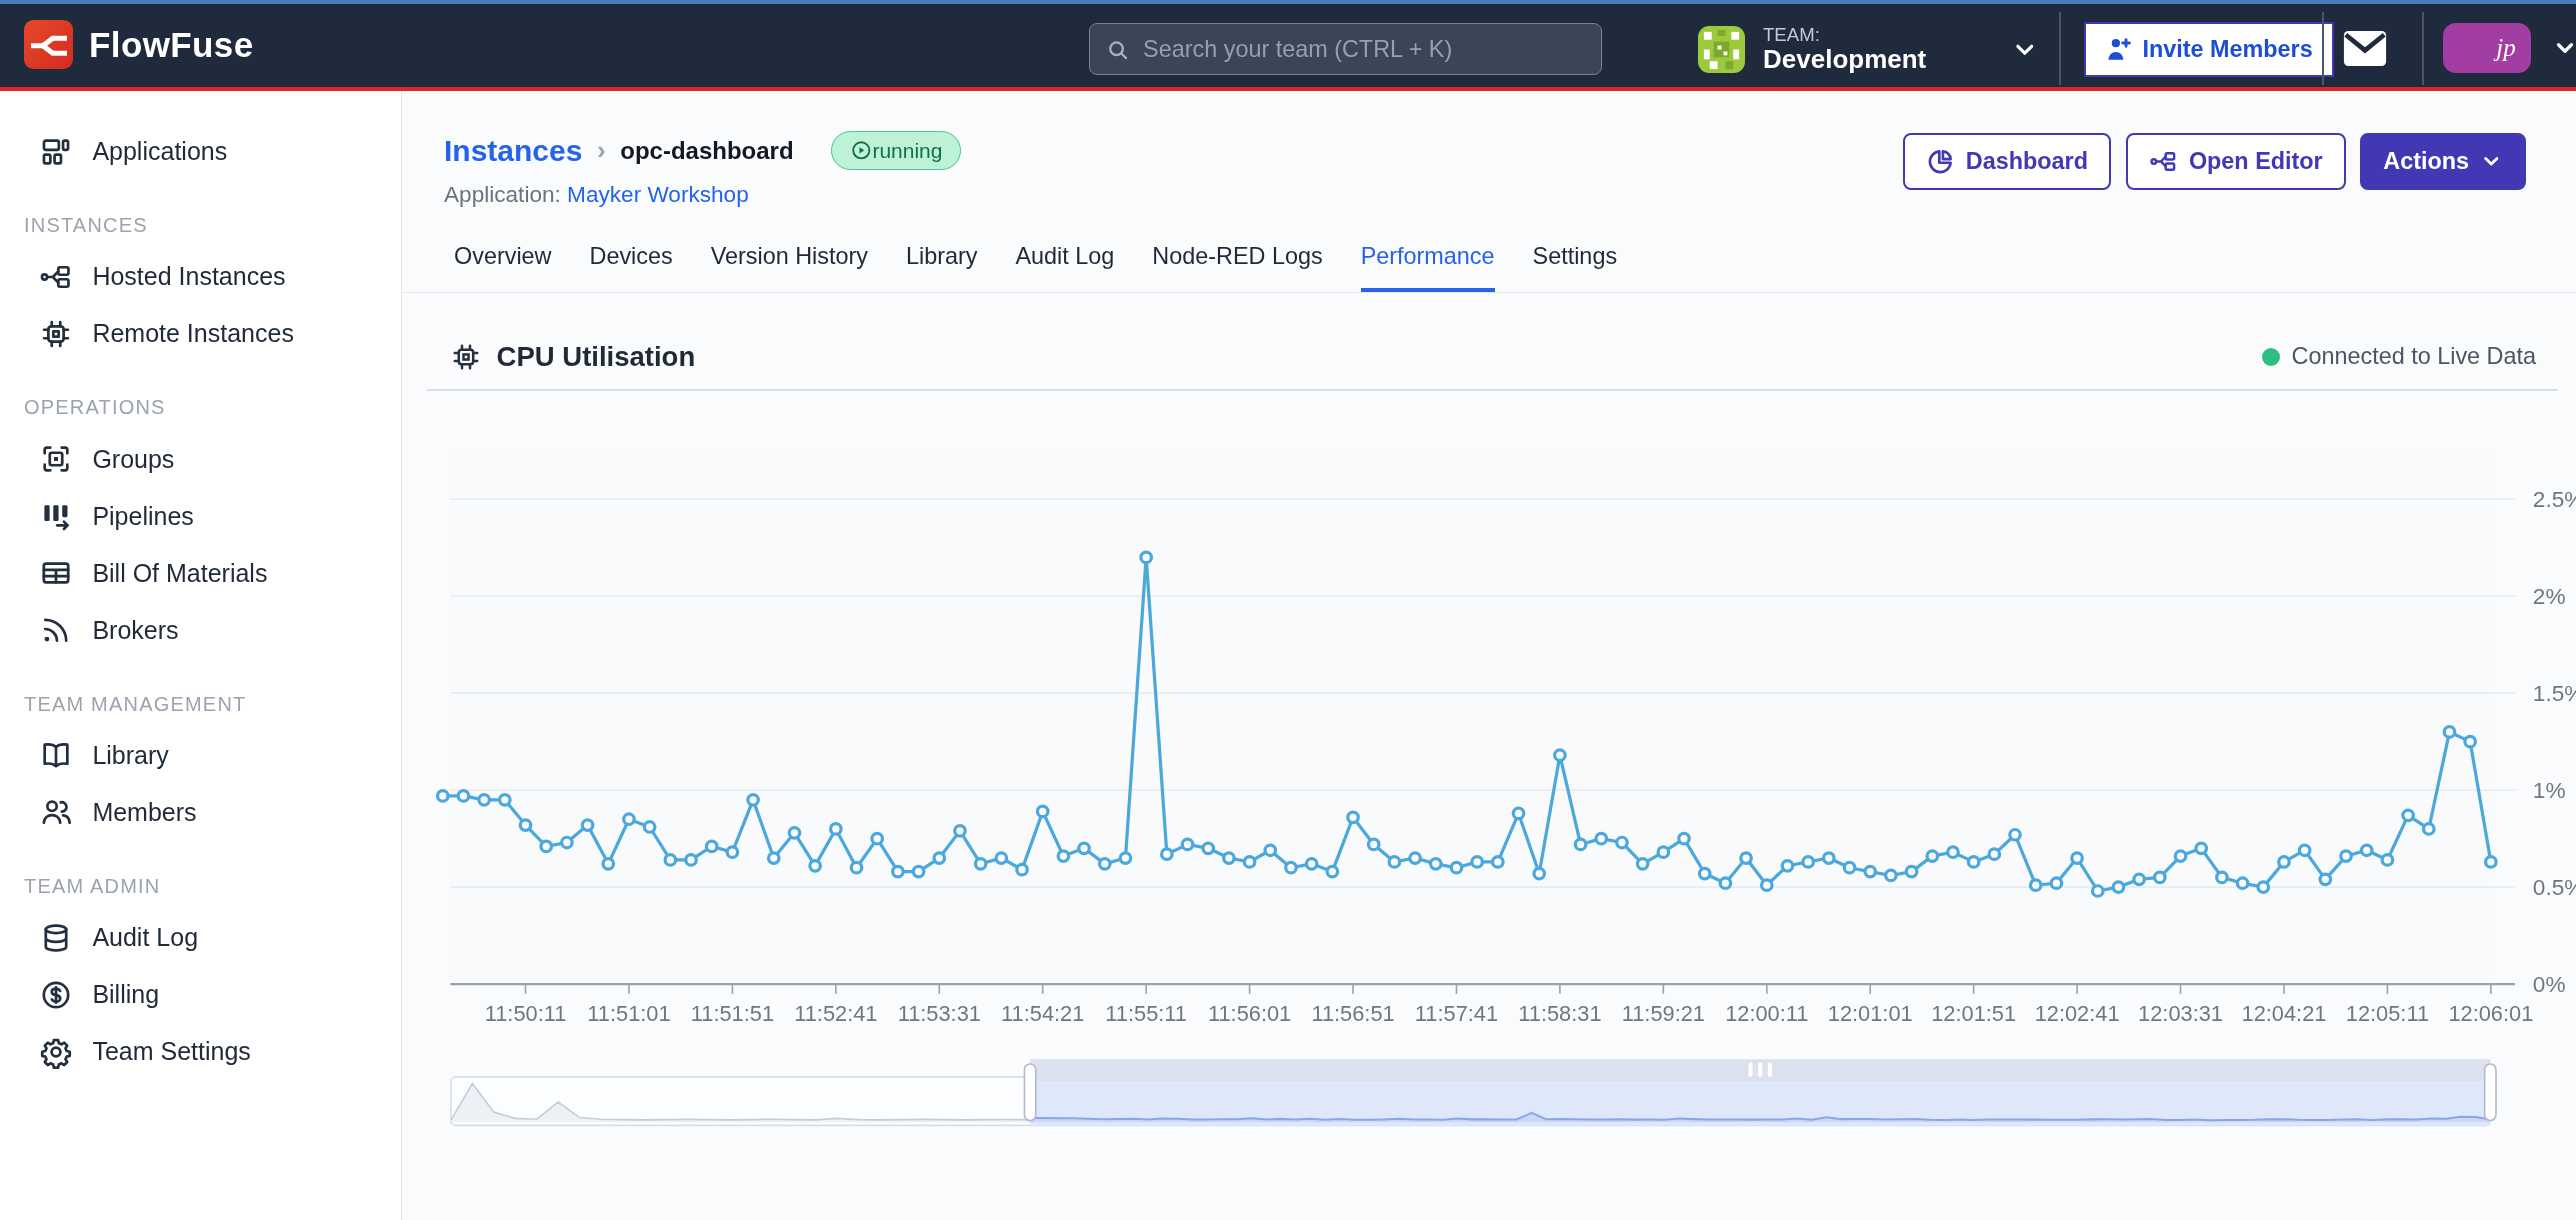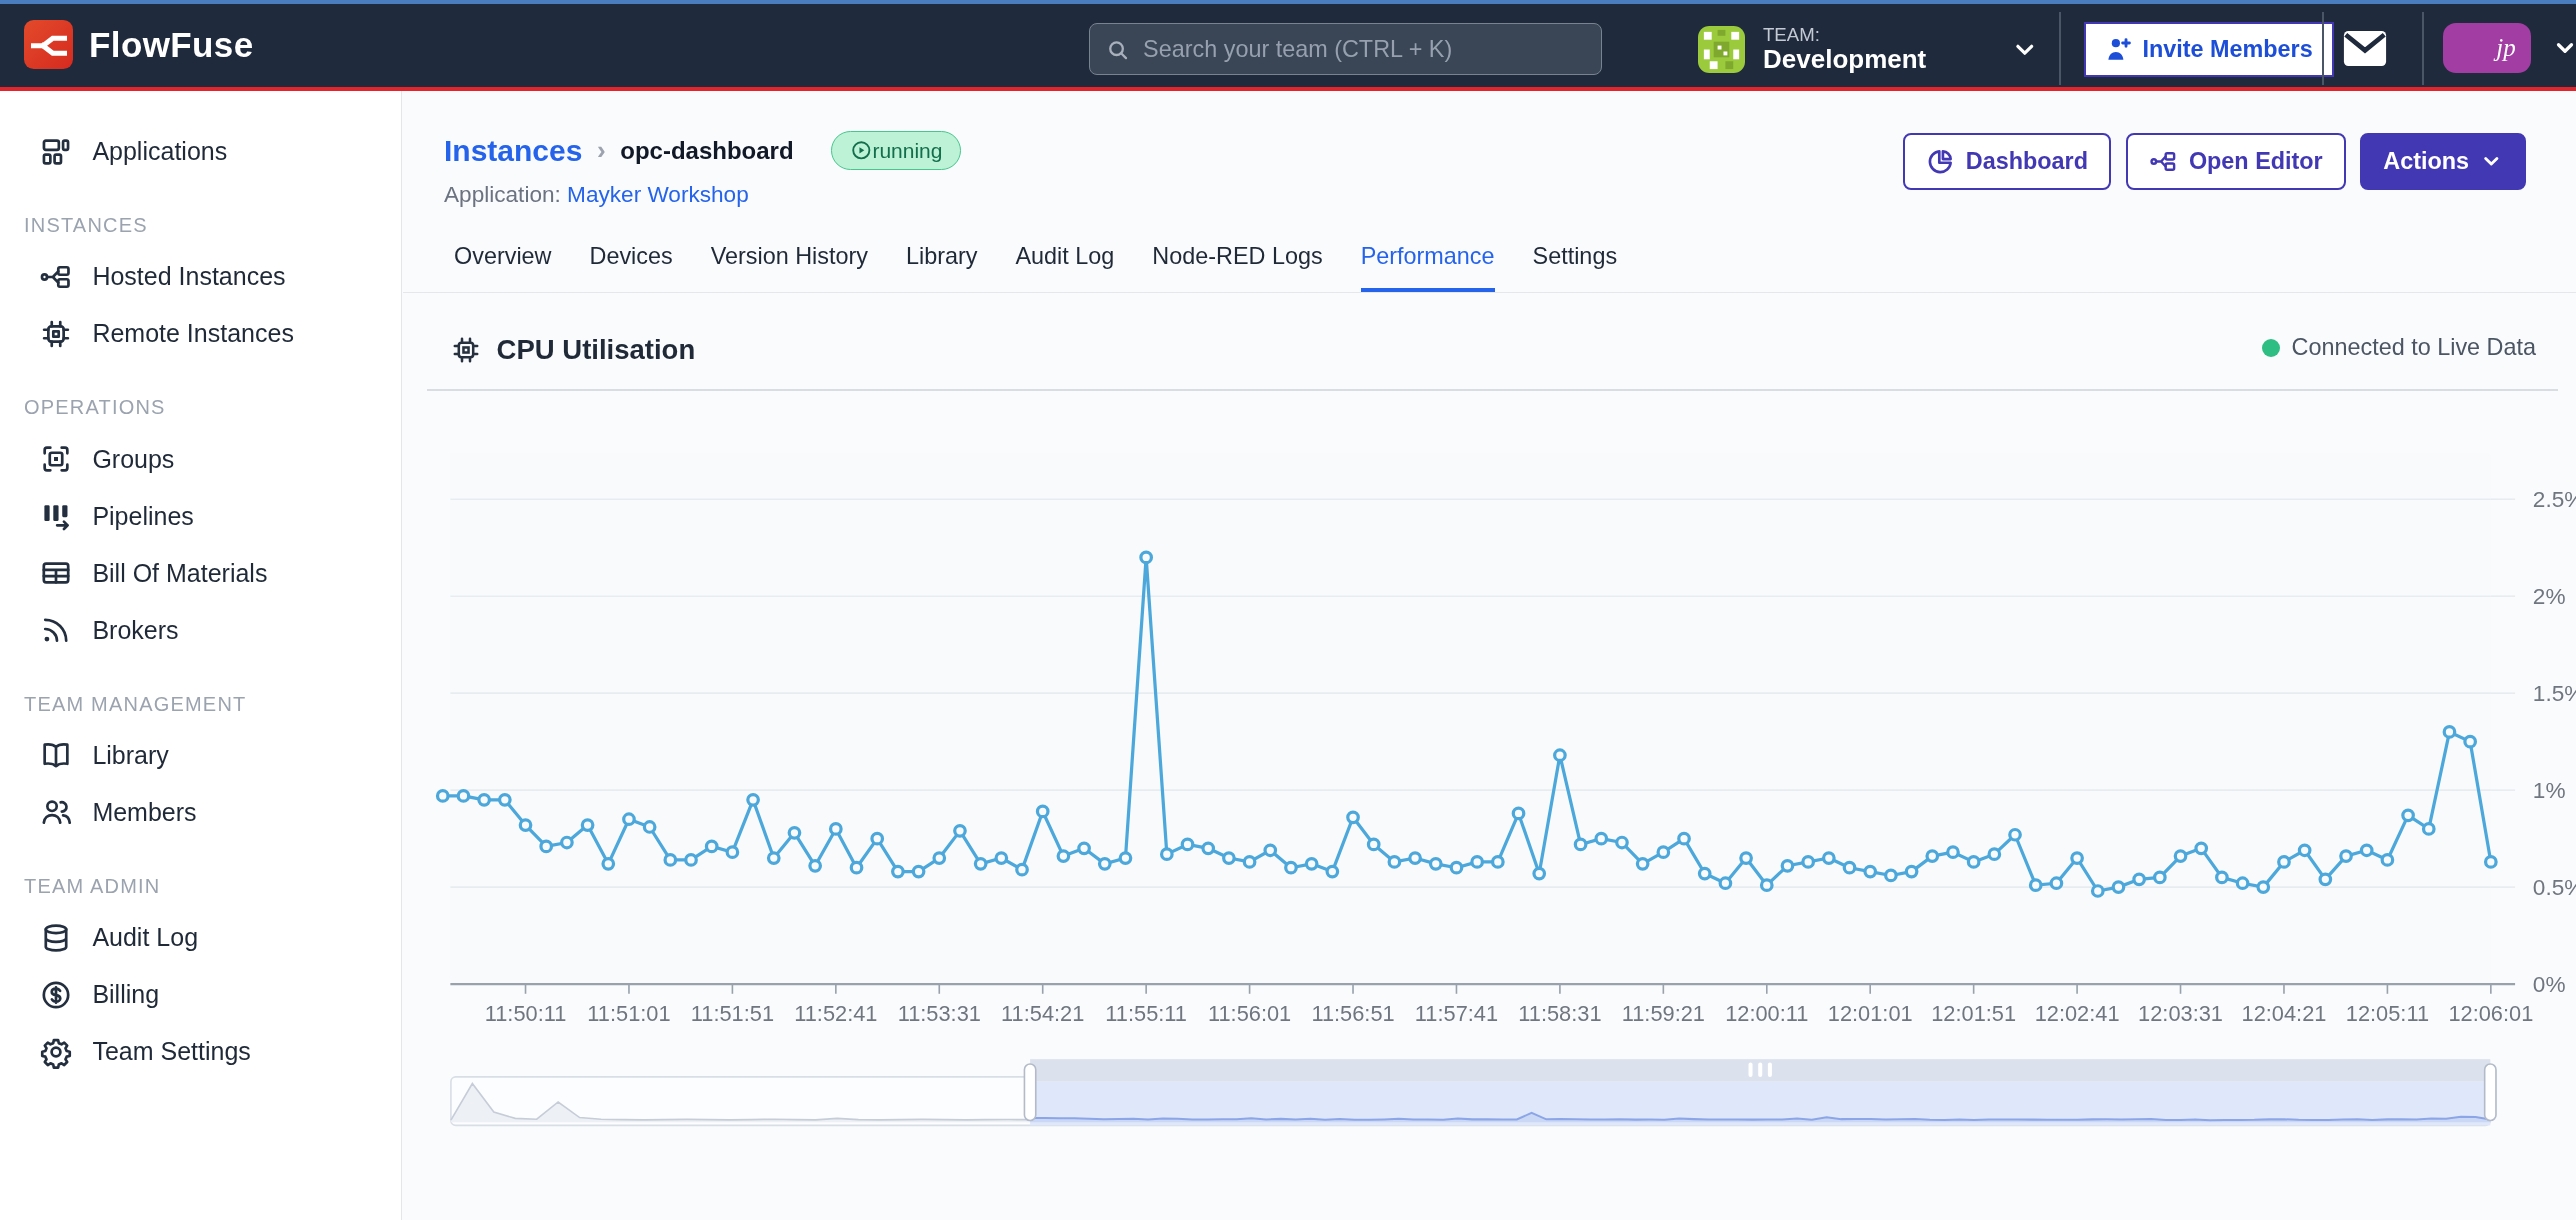--- a/index.html
+++ b/index.html
@@ -62,21 +62,21 @@
   .btn.outline{background:#fff;border:2.4px solid #4238B4;color:#4238B4;}
   .btn.solid{background:#4238B4;border:2.4px solid #4238B4;color:#fff;}
   .btn .icn{width:29px;height:29px;}
   .btn .chev{width:22.6px;height:22.6px;}
 
   .tabs{position:absolute;left:0;top:139px;right:0;height:63px;border-bottom:1.6px solid #E5E7EB;box-sizing:border-box;}
   .tabs-inner{position:absolute;left:51px;bottom:0;display:flex;gap:38px;}
   .tab{font-size:23.4px;color:#1F2937;padding-bottom:18px;border-bottom:4px solid transparent;cursor:pointer;white-space:nowrap;}
   .tab.active{color:#2563EB;border-bottom-color:#2563EB;}
 
-  .chart-head{position:absolute;left:47px;top:243px;right:40px;height:45px;display:flex;align-items:flex-start;}
+  .chart-head{position:absolute;left:47px;top:243px;right:40px;height:45px;display:flex;align-items:center;}
   .chart-head .icn{width:32px;height:32px;color:#27313F;margin-right:14.6px;}
   .chart-title{font-size:27.5px;font-weight:600;color:#1F2937;}
   .live{margin-left:auto;display:flex;align-items:center;gap:11.3px;color:#4B5563;font-size:23.4px;}
   .live .dot{width:18px;height:18px;border-radius:50%;background:#2EBE83;}
   .chart-divider{position:absolute;left:24px;right:18px;top:298px;height:1.6px;background:#D9DDE3;}
 
   .icn svg{width:100%;height:100%;display:block;}
 </style>
 </head>
 <body>

